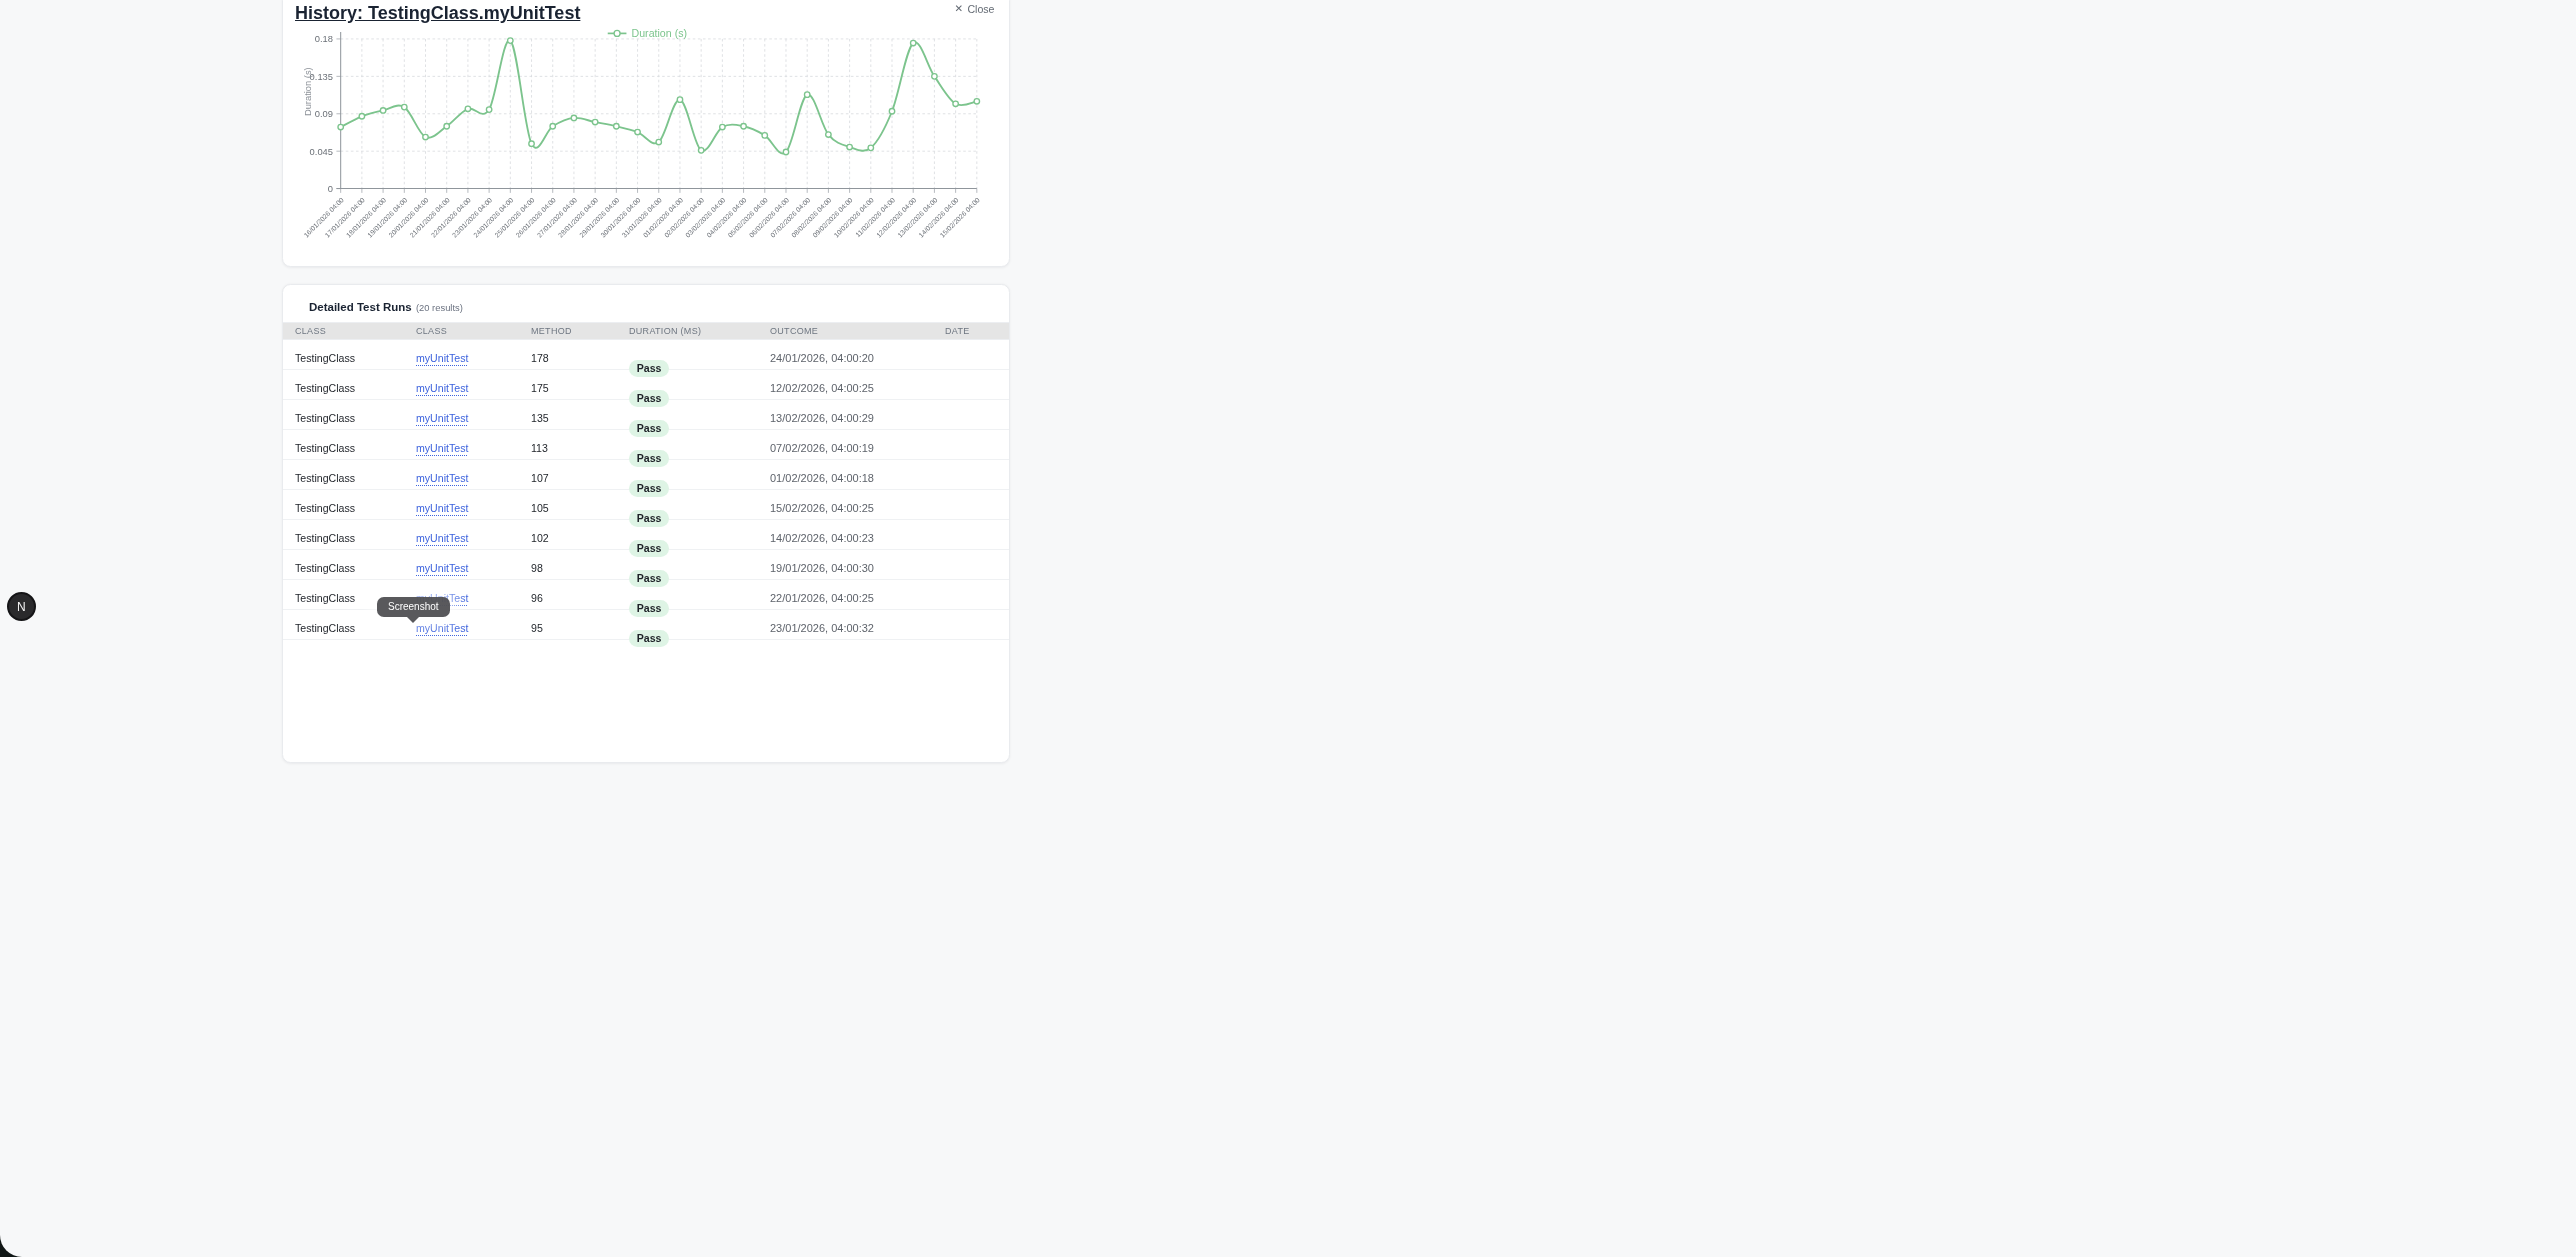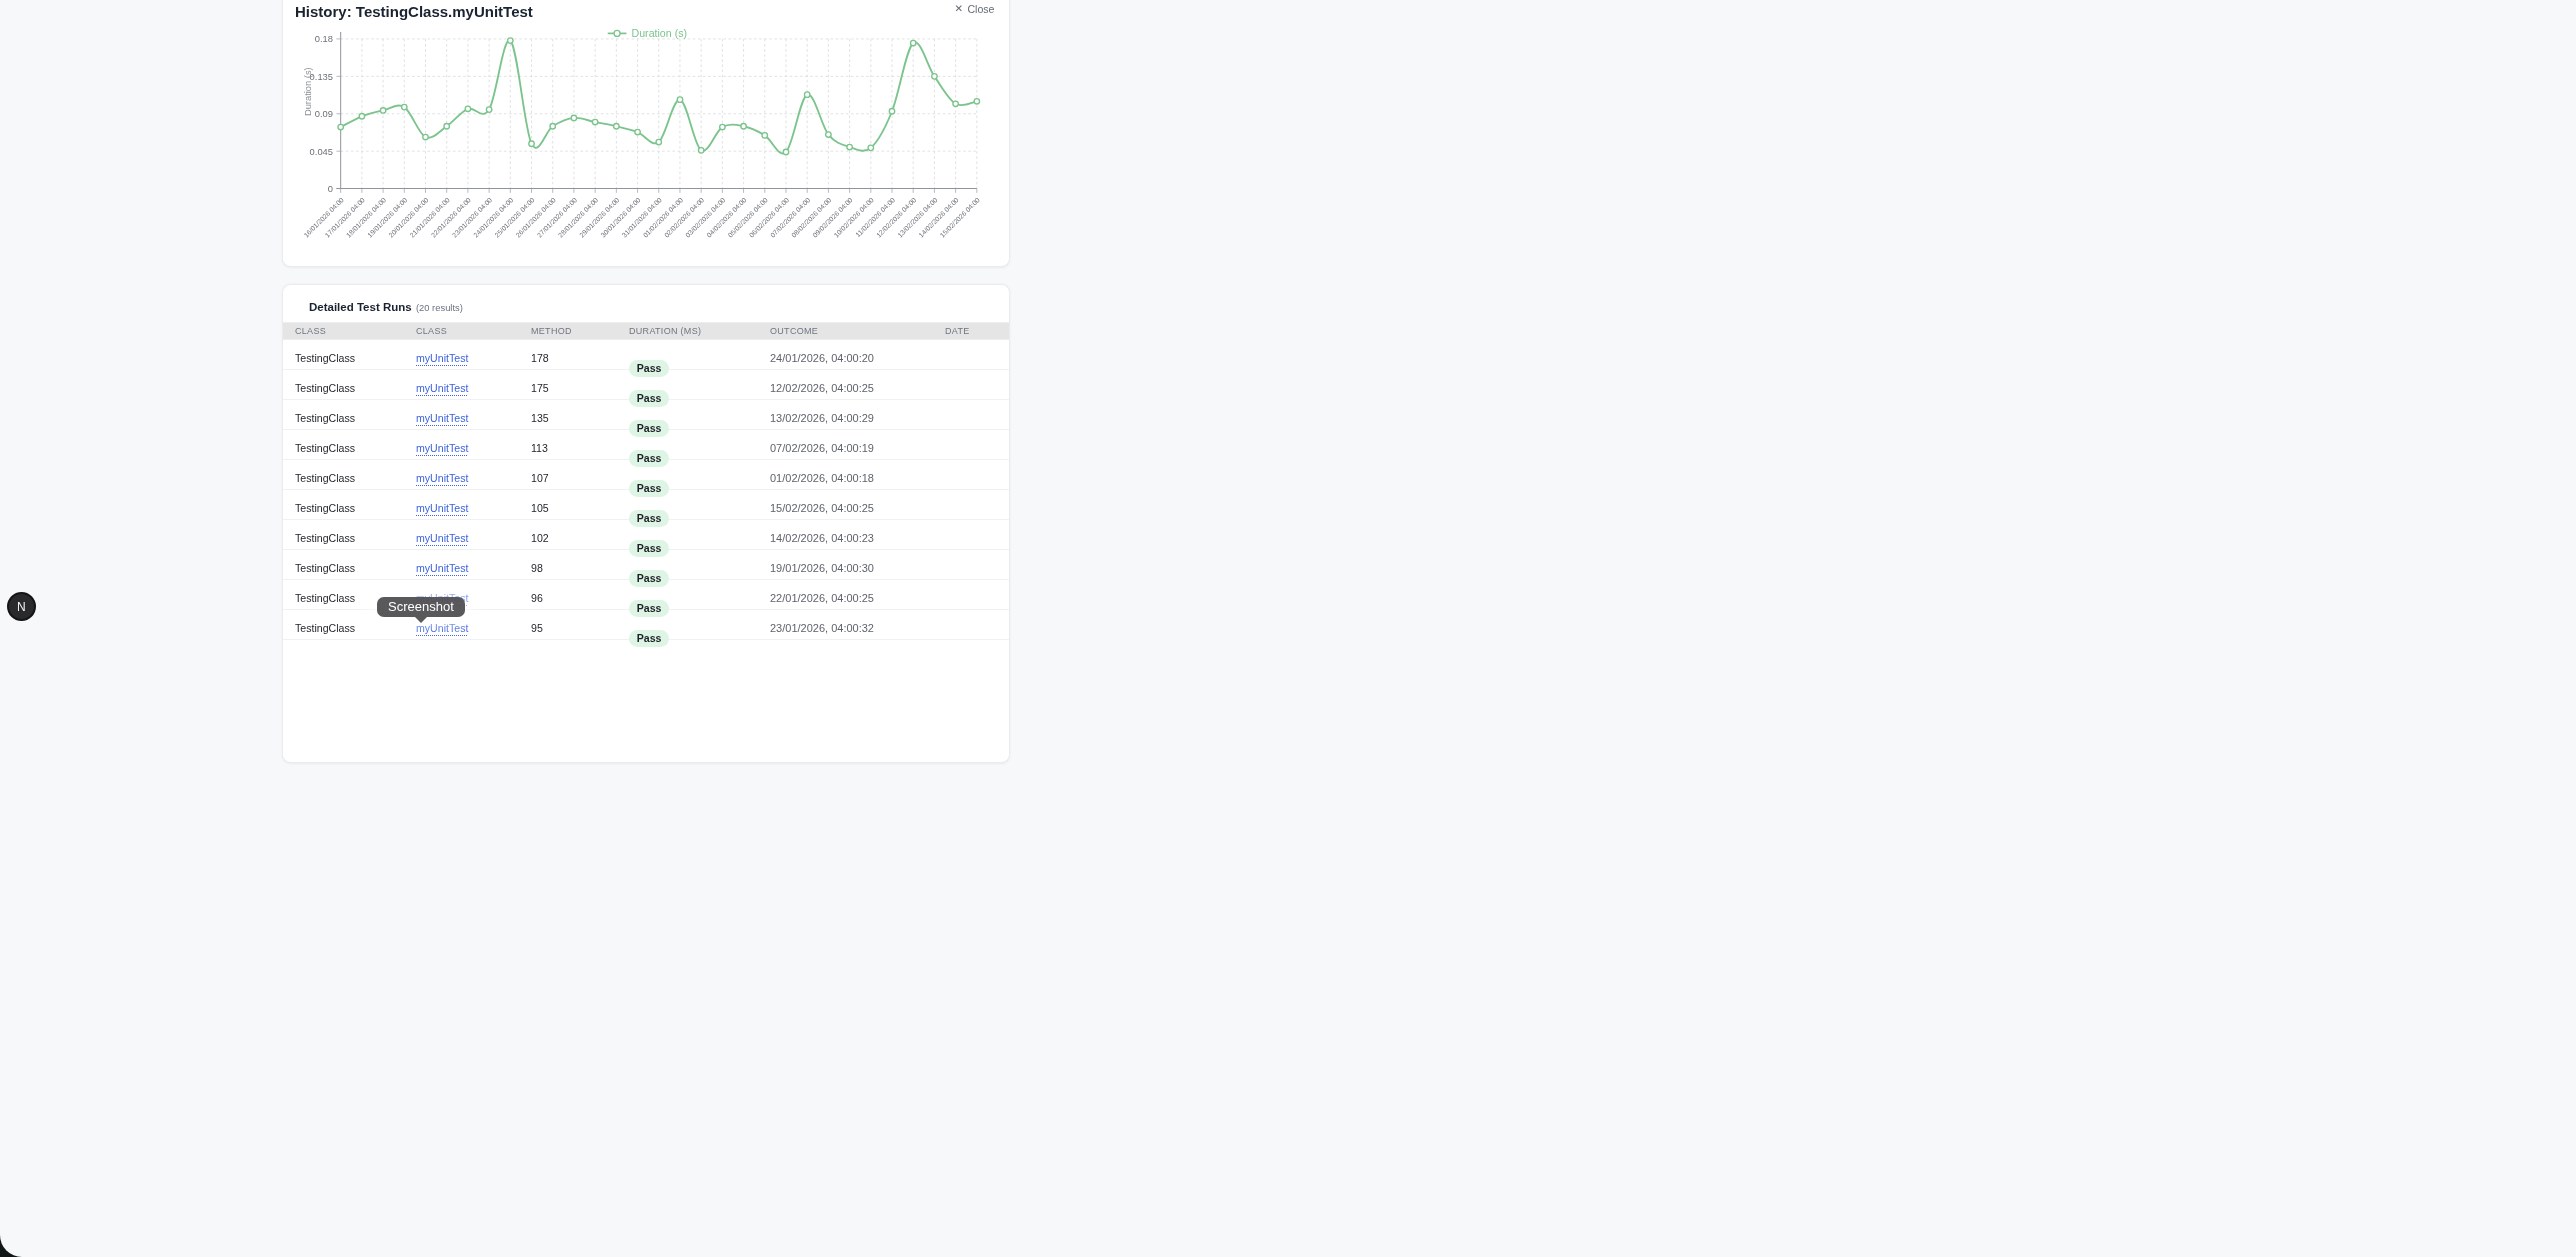--- a/index.html
+++ b/index.html
@@ -1,21 +1,21 @@
 <!DOCTYPE html>
 <html style="font-size:13.6px"><head>
 <meta charset="utf-8">
 <style>
   html,body{margin:0;padding:0;width:1288px;height:629px;overflow:hidden;
     background:#f7f8f9;font-family:"Liberation Sans",sans-serif;}
   .panel{position:absolute;background:#ffffff;border:0.9px solid #e9ebee;border-radius:8.5px;
     box-shadow:0 0.9px 2.6px rgba(16,24,40,.06);}
   
   .history-panel{left:282px;top:-8.5px;width:726px;height:273px;}
-  .panel-title{position:absolute;left:12px;top:10.2px;font-size:15px;font-weight:700;color:#1a2332;}
+  .panel-title{position:absolute;left:12px;top:10.2px;font-size:18px;font-weight:700;color:#1a2332;text-decoration:underline;}
   .close-btn{position:absolute;right:14.5px;top:10.2px;font-size:10.6px;color:#646b74;cursor:pointer;
     display:flex;align-items:center;gap:4.3px;}
   .close-btn .x{font-size:10.2px;line-height:1;}
   .chart-svg{position:absolute;left:0;top:0;width:726px;height:273px;}
   
   .runs-panel{left:282px;top:284px;width:726px;height:477px;}
   .runs-heading{position:absolute;left:12px;top:16px;font-size:11.5px;font-weight:700;color:#1a2332;padding-left:14px;}
   .runs-count{font-size:9.4px;font-weight:400;color:#6b7280;margin-left:4.3px;}
   .tgrid{display:grid;grid-template-columns:121px 115px 98px 141px 175px 1fr;align-items:center;
     padding-left:12px;box-sizing:border-box;}
@@ -25,21 +25,21 @@
   .tbody{position:absolute;top:55px;left:0;right:0;}
   .trow{height:30px;border-bottom:0.9px solid #eff1f3;}
   .trow span,.trow a{font-size:10.6px;color:#1d2127;}
   .trow a{color:#3d63dd;text-decoration:underline dotted 0.9px;text-underline-offset:2.6px;cursor:pointer;
     justify-self:start;}
   .trow .date{font-size:11px;color:#5e636b;}
   .badge{display:inline-block;font-size:9.4px;font-weight:700;color:#1d7f45;background:#def4e5;
     padding:2.1px 7.7px;border-radius:8.5px;line-height:1.2;margin-top:20px;}
   
   .tooltip{position:absolute;left:377px;top:597px;z-index:50;background:rgba(84,84,87,.97);color:#fff;
-    font-size:13px;padding:3.4px 11px;border-radius:6.8px;height:13.6px;line-height:13.6px;
+    font-size:10px;padding:3.4px 11px;border-radius:6.8px;height:13.6px;line-height:13.6px;
     box-shadow:0 0 15.3px 8.5px rgba(255,255,255,.6);}
   .tooltip:after{content:"";position:absolute;top:100%;left:50%;transform:translateX(-50%);
     border:6px solid transparent;border-top:6px solid rgba(84,84,87,.97);border-bottom:none;}
   
   .corner-dark{position:fixed;left:0;bottom:0;width:25.6px;height:25.6px;background:#101716;z-index:54;}
   .corner-mask{position:fixed;left:0;bottom:0;width:25.6px;height:25.6px;background:#f7f8f9;
     border-bottom-left-radius:22px;z-index:55;}
   .float-btn{position:fixed;left:6.8px;top:592px;width:29px;height:29px;border-radius:50%;
     background:#2a2a2c;border:2.6px solid #151517;box-sizing:border-box;z-index:60;cursor:pointer;
     display:flex;align-items:center;justify-content:center;color:#f5f5f5;font-size:12px;}

